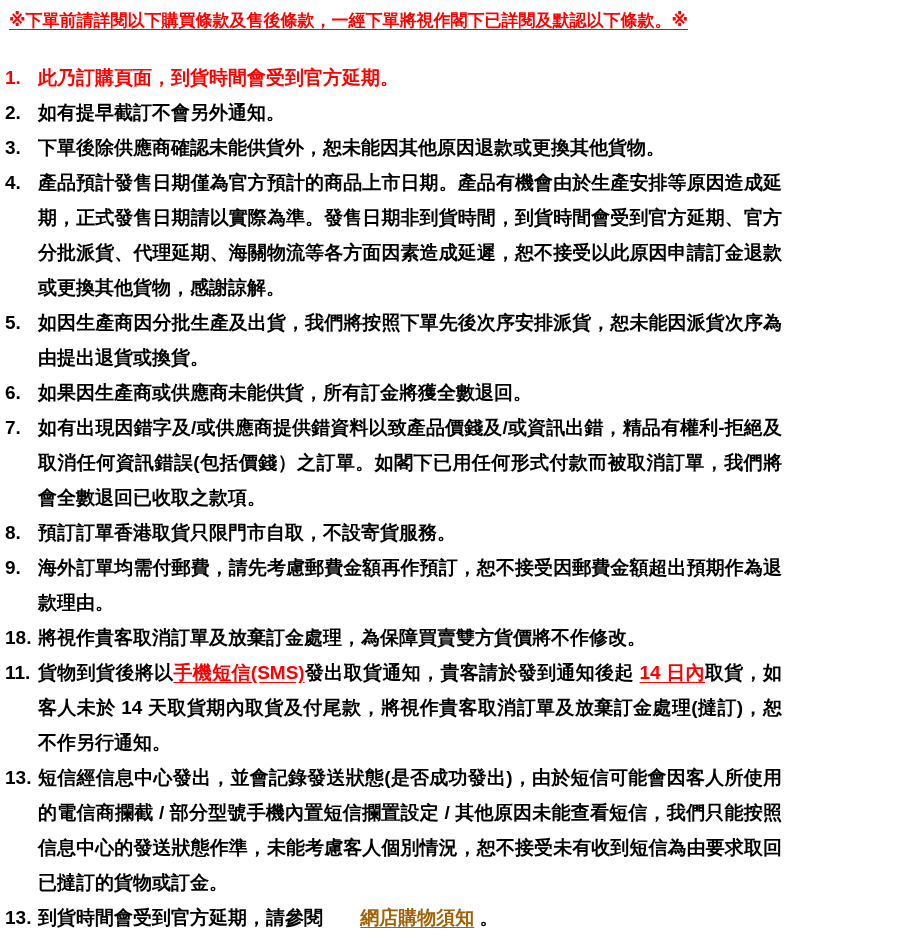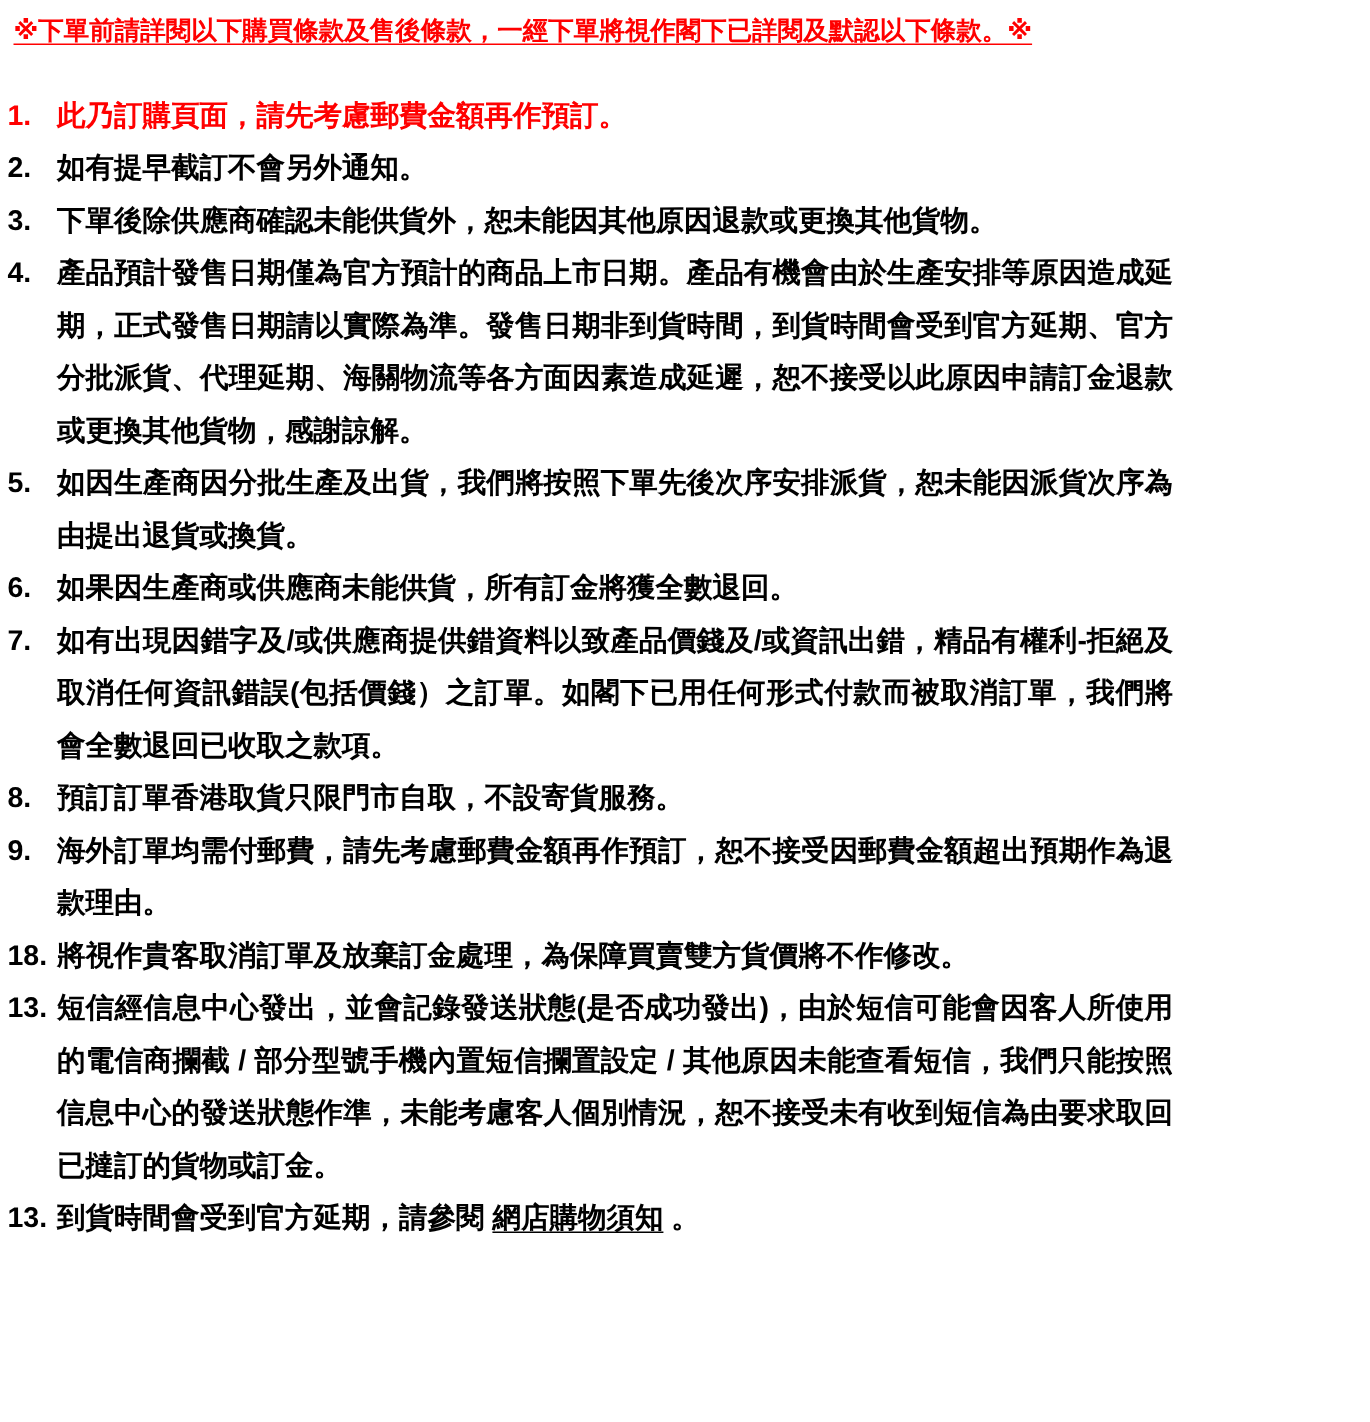--- a/index.html
+++ b/index.html
@@ -65,37 +65,38 @@
   .seg-normal {
     color: inherit;
   }
   .seg-red-underline {
     color: #ff0000;
     text-decoration: underline;
     text-underline-offset: 3px;
   }
   a.seg-link,
   a.seg-link:visited {
-    color: #000000;
+    color: #a16207;
     text-decoration: underline;
     text-underline-offset: 3px;
     cursor: pointer;
+    margin-left: 32px;
   }
 </style>
 </head>
 <body>
 
 <div class="page">
   <p class="title">※下單前請詳閱以下購買條款及售後條款，一經下單將視作閣下已詳閱及默認以下條款。※</p>
 
 
   <ol class="terms-list">
       <li class="term-item red">
         <span class="term-num">1.</span>
-        <span class="term-text"><span class="seg-normal">此乃訂購頁面，請先考慮郵費金額再作預訂。</span></span>
+        <span class="term-text"><span class="seg-normal">此乃訂購頁面，到貨時間會受到官方延期。</span></span>
       </li>
       <li class="term-item">
         <span class="term-num">2.</span>
         <span class="term-text"><span class="seg-normal">如有提早截訂不會另外通知。</span></span>
       </li>
       <li class="term-item">
         <span class="term-num">3.</span>
         <span class="term-text"><span class="seg-normal">下單後除供應商確認未能供貨外，恕未能因其他原因退款或更換其他貨物。</span></span>
       </li>
       <li class="term-item">
@@ -120,20 +121,24 @@
       </li>
       <li class="term-item">
         <span class="term-num">9.</span>
         <span class="term-text"><span class="seg-normal">海外訂單均需付郵費，請先考慮郵費金額再作預訂，恕不接受因郵費金額超出預期作為退款理由。</span></span>
       </li>
       <li class="term-item">
         <span class="term-num">18.</span>
         <span class="term-text"><span class="seg-normal">將視作貴客取消訂單及放棄訂金處理，為保障買賣雙方貨價將不作修改。</span></span>
       </li>
       <li class="term-item">
+        <span class="term-num">11.</span>
+        <span class="term-text"><span class="seg-normal">貨物到貨後將以</span><span class="seg-red-underline">手機短信(SMS)</span><span class="seg-normal">發出取貨通知，貴客請於發到通知後起 </span><span class="seg-red-underline">14 日內</span><span class="seg-normal">取貨，如客人未於 14 天取貨期內取貨及付尾款，將視作貴客取消訂單及放棄訂金處理(撻訂)，恕不作另行通知。</span></span>
+      </li>
+      <li class="term-item">
         <span class="term-num">13.</span>
         <span class="term-text"><span class="seg-normal">短信經信息中心發出，並會記錄發送狀態(是否成功發出)，由於短信可能會因客人所使用的電信商攔截 / 部分型號手機內置短信攔置設定 / 其他原因未能查看短信，我們只能按照信息中心的發送狀態作準，未能考慮客人個別情況，恕不接受未有收到短信為由要求取回已撻訂的貨物或訂金。</span></span>
       </li>
       <li class="term-item">
         <span class="term-num">13.</span>
         <span class="term-text"><span class="seg-normal">到貨時間會受到官方延期，請參閱 </span><a href="#" class="seg-link">網店購物須知</a><span class="seg-normal"> 。</span></span>
       </li>
     </ol>
 </div>
 

